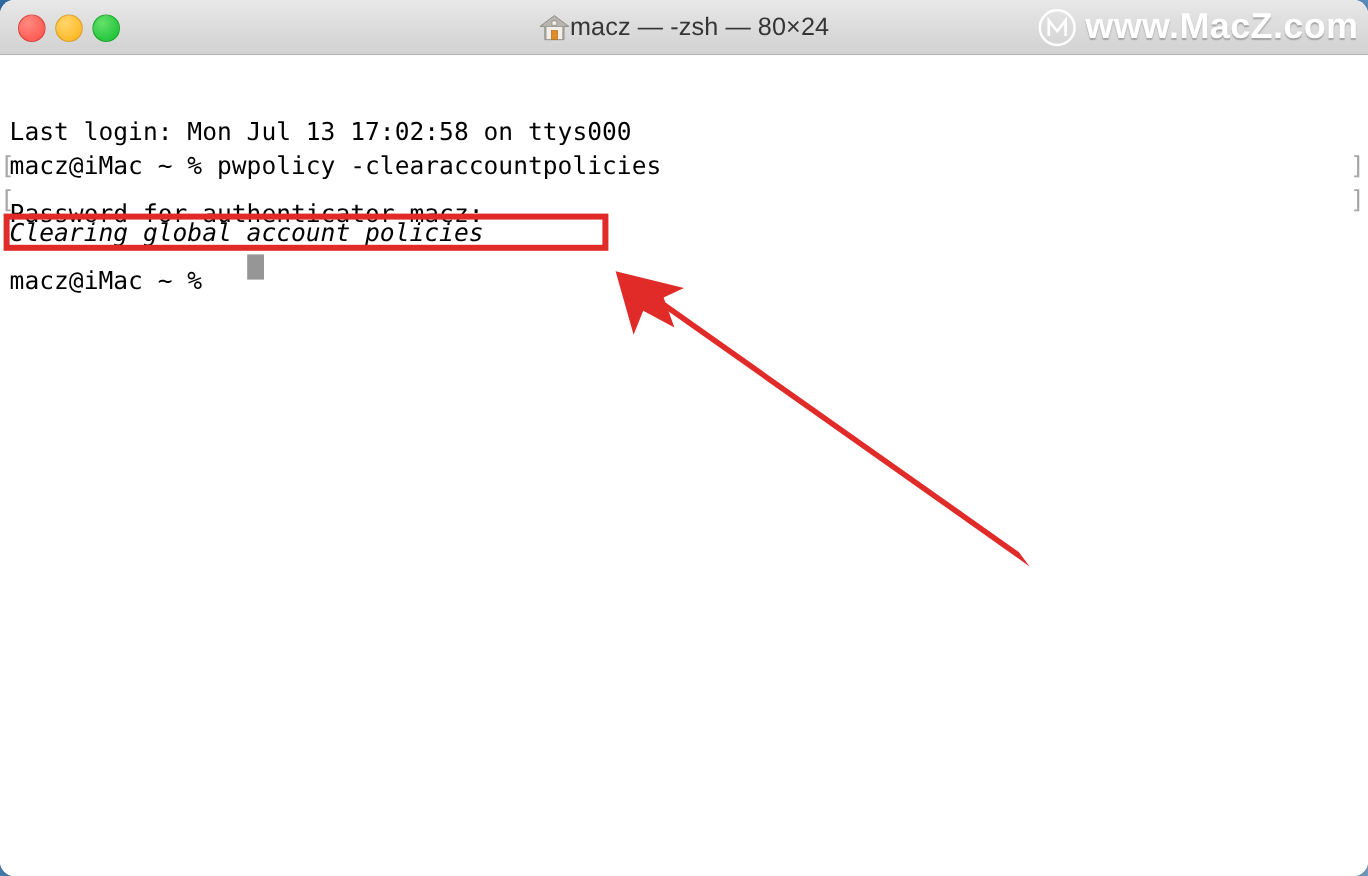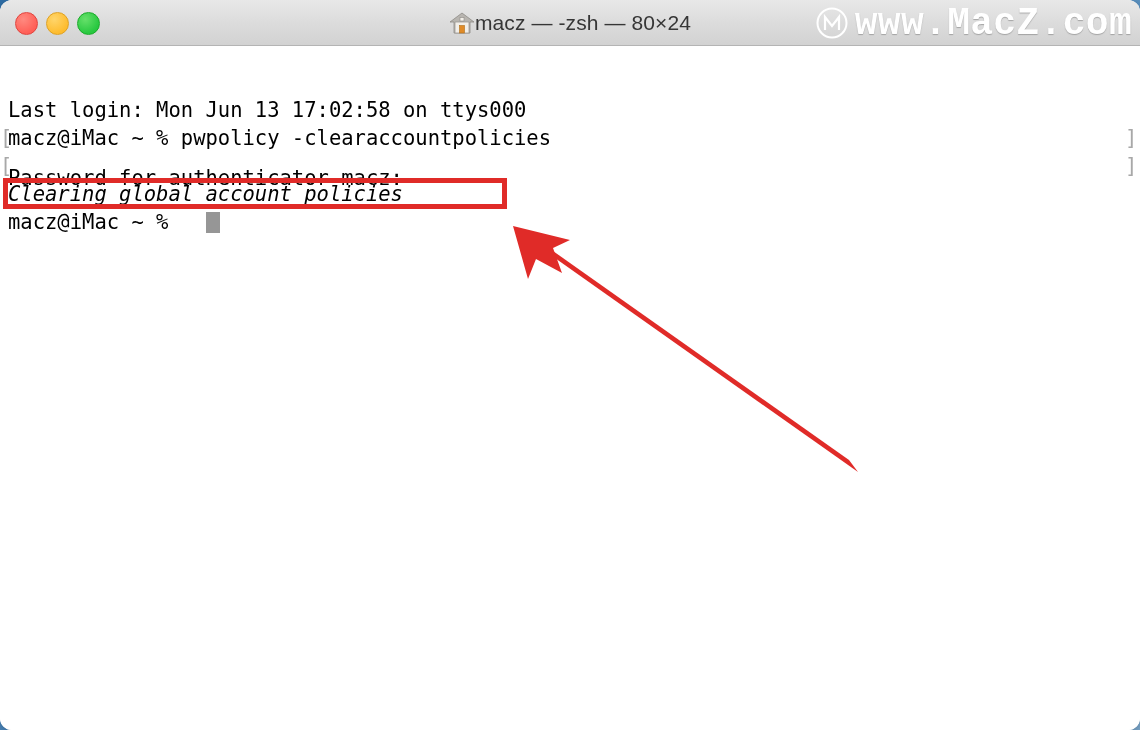--- a/index.html
+++ b/index.html
@@ -97,23 +97,23 @@
     height: 40px;
   }
   #watermark-logo {
     width: 34px;
     height: 34px;
     display: block;
     flex: none;
     margin-left: -10px;
   }
   #watermark-text {
-    font-family: Liberation Mono, monospace;
+    font-family: Liberation Sans, sans-serif;
     font-weight: bold;
-    font-size: 38px;
+    font-size: 30px;
     color: #ffffff;
     text-shadow: 0 1px 1px rgba(120,120,120,0.55);
     white-space: nowrap;
     letter-spacing: 0.3px;
   }
 
   
   #terminal-body {
     position: relative;
     height: 684px;
@@ -130,21 +130,21 @@
     font-family: "DejaVu Sans Mono", "Liberation Mono", monospace;
     font-size: 20.5px;
     color: #000000;
     white-space: pre;
     letter-spacing: 0px;
   }
   .term-line.l0 { top: 50px; }
   .term-line.l1 { top: 78px; }
   .term-line.l2 { top: 118px; }
   .term-line.l3 { top: 134px; font-style: italic; }
-  .term-line.l4 { top: 162px; }
+  .term-line.l4 { top: 174px; }
 
   .mark-left {
     position: absolute;
     left: 0px;
     width: 10px;
     height: 28px;
     line-height: 28px;
     font-family: "DejaVu Sans Mono", "Liberation Mono", monospace;
     font-size: 20.5px;
     color: #a8a8a8;
@@ -237,21 +237,21 @@
     </div>
 
     <div id="terminal-body">
 
       <span class="mark-left m1">[</span>
       <span class="mark-left m2">[</span>
 
       <span class="mark-right m1">]</span>
       <span class="mark-right m2">]</span>
 
-      <div class="term-line l0">Last login: Mon Jun 13 17:02:58 on ttys000</div>
+      <div class="term-line l0">Last login: Mon Jul 13 17:02:58 on ttys000</div>
       <div class="term-line l1">macz@iMac ~ % pwpolicy -clearaccountpolicies</div>
       <div class="term-line l2">Password for authenticator macz:</div>
       <div class="term-line l3">Clearing global account policies</div>
       <div class="term-line l4">macz@iMac ~ % </div>
 
       <div id="cursor-block"></div>
 
       <div id="highlight-box"></div>
 
       <svg id="arrow-svg" viewBox="0 0 1140 684">

